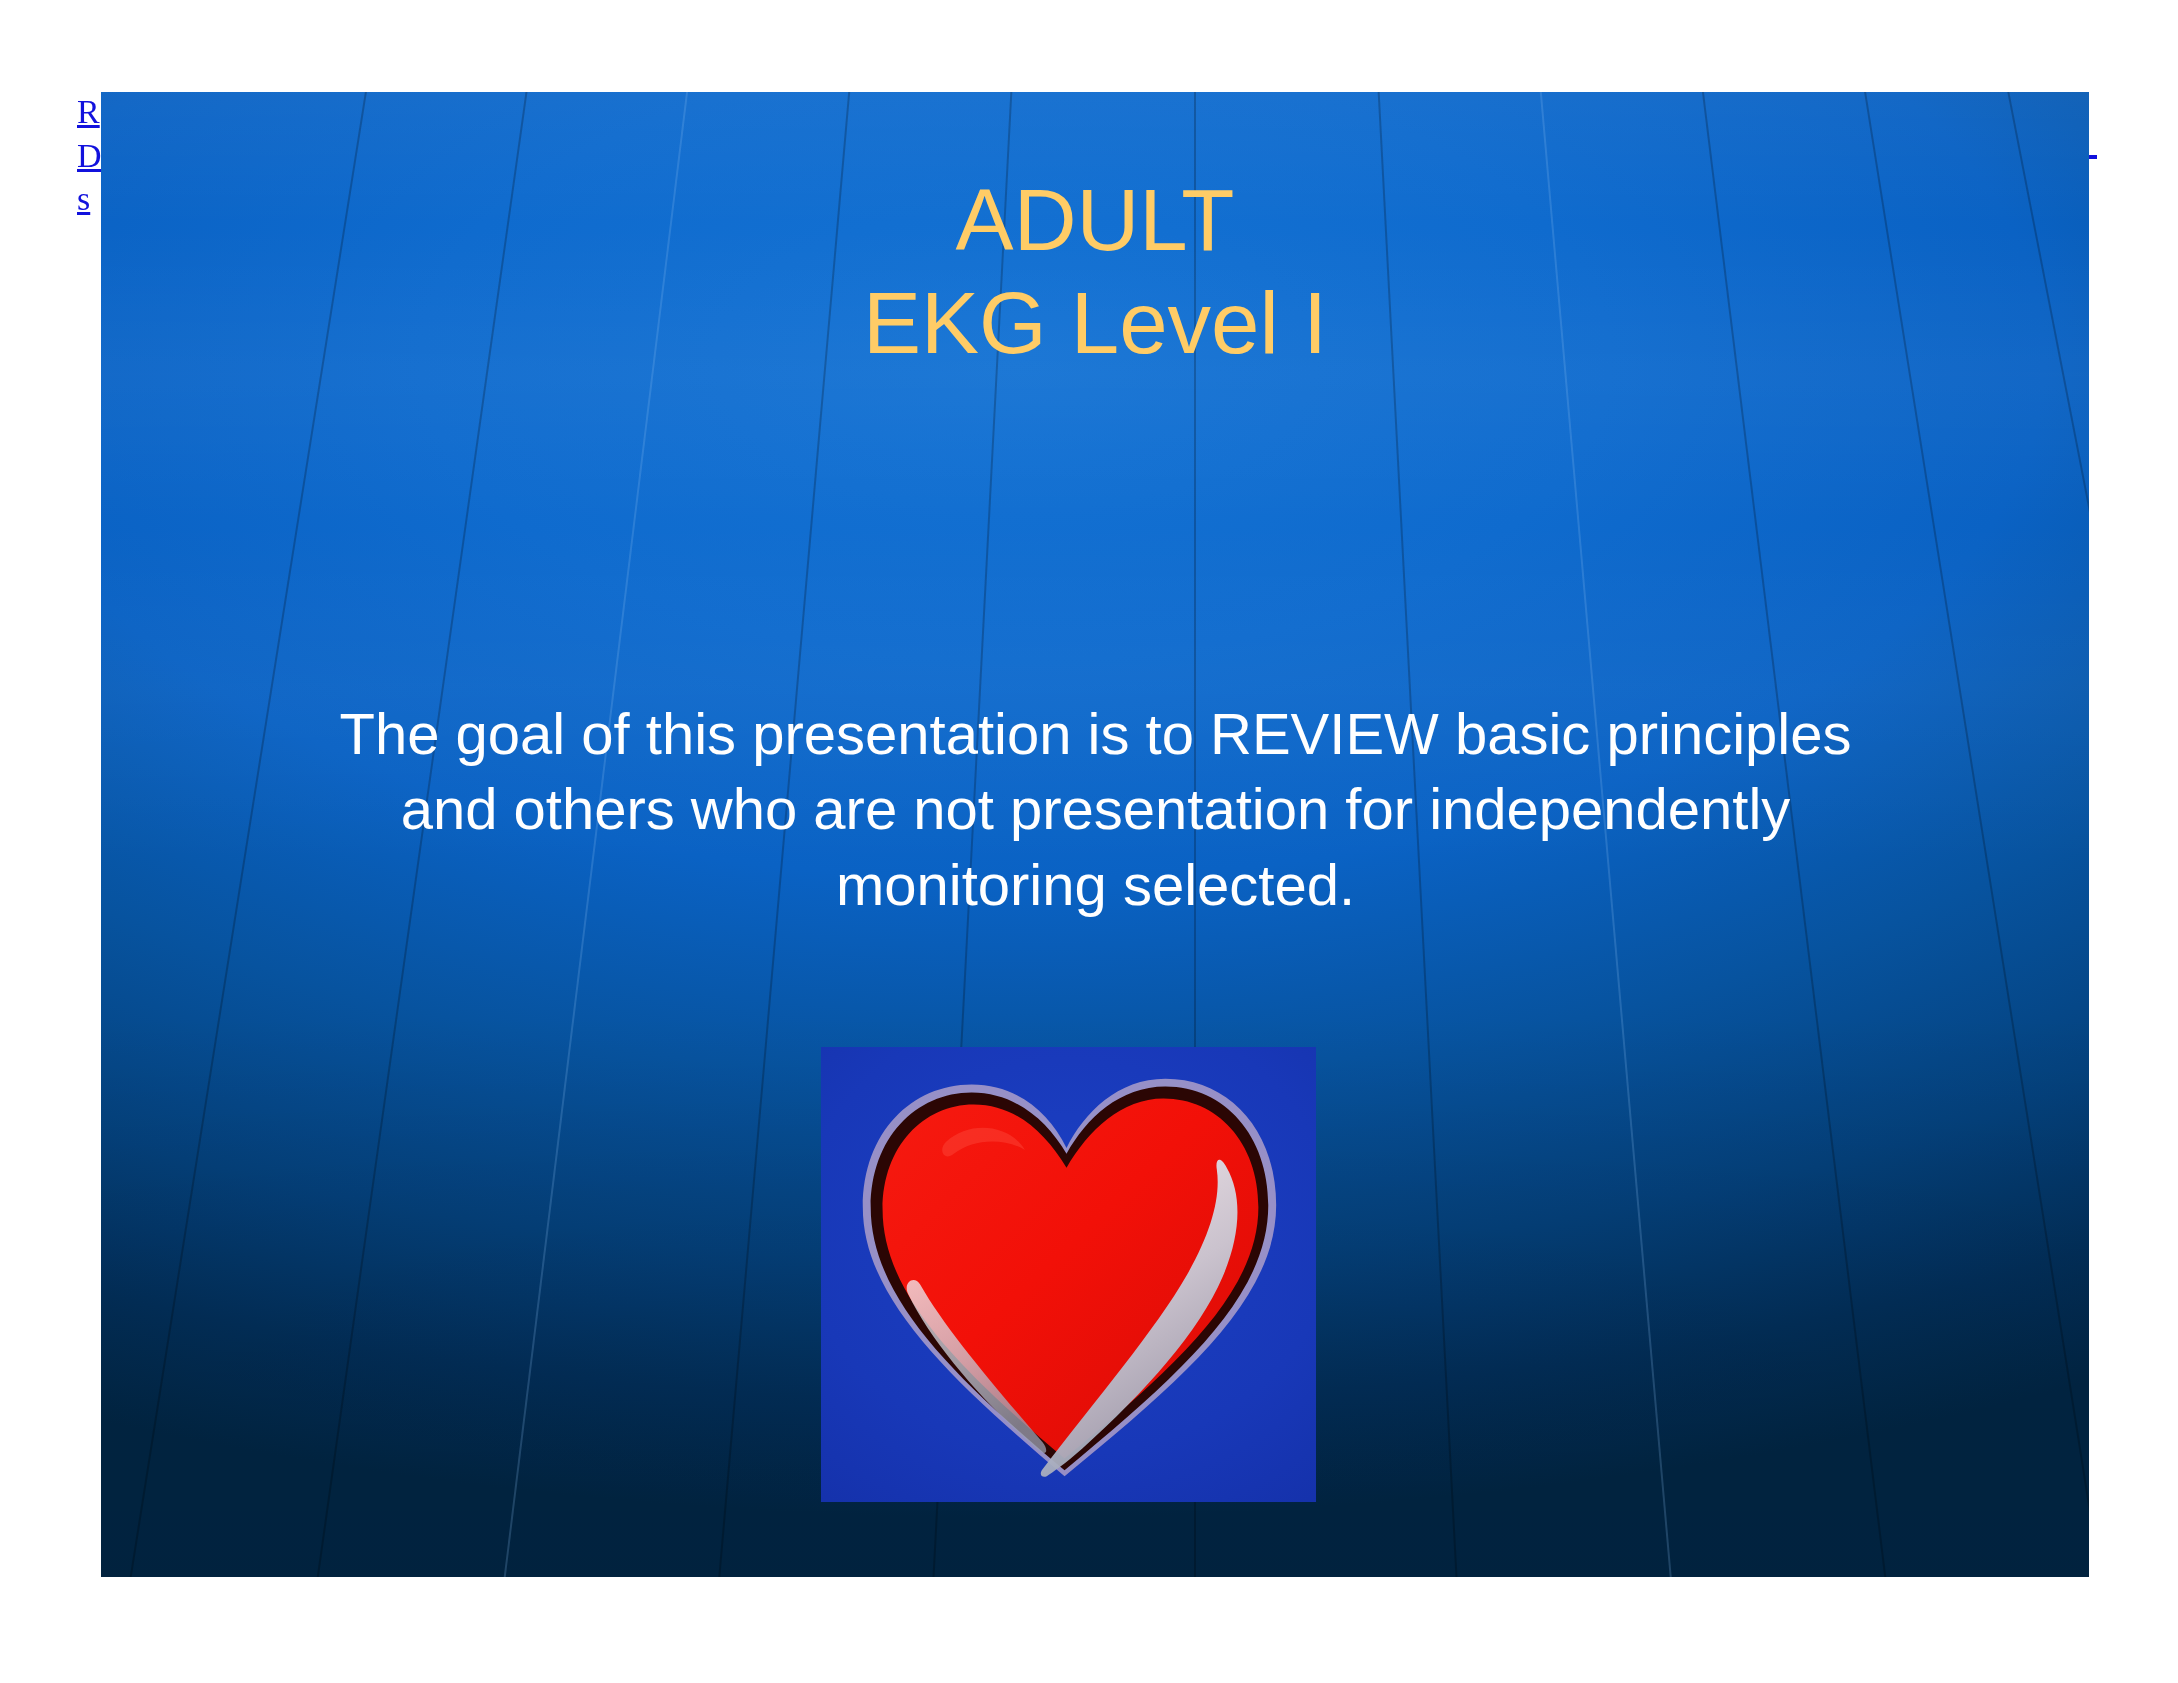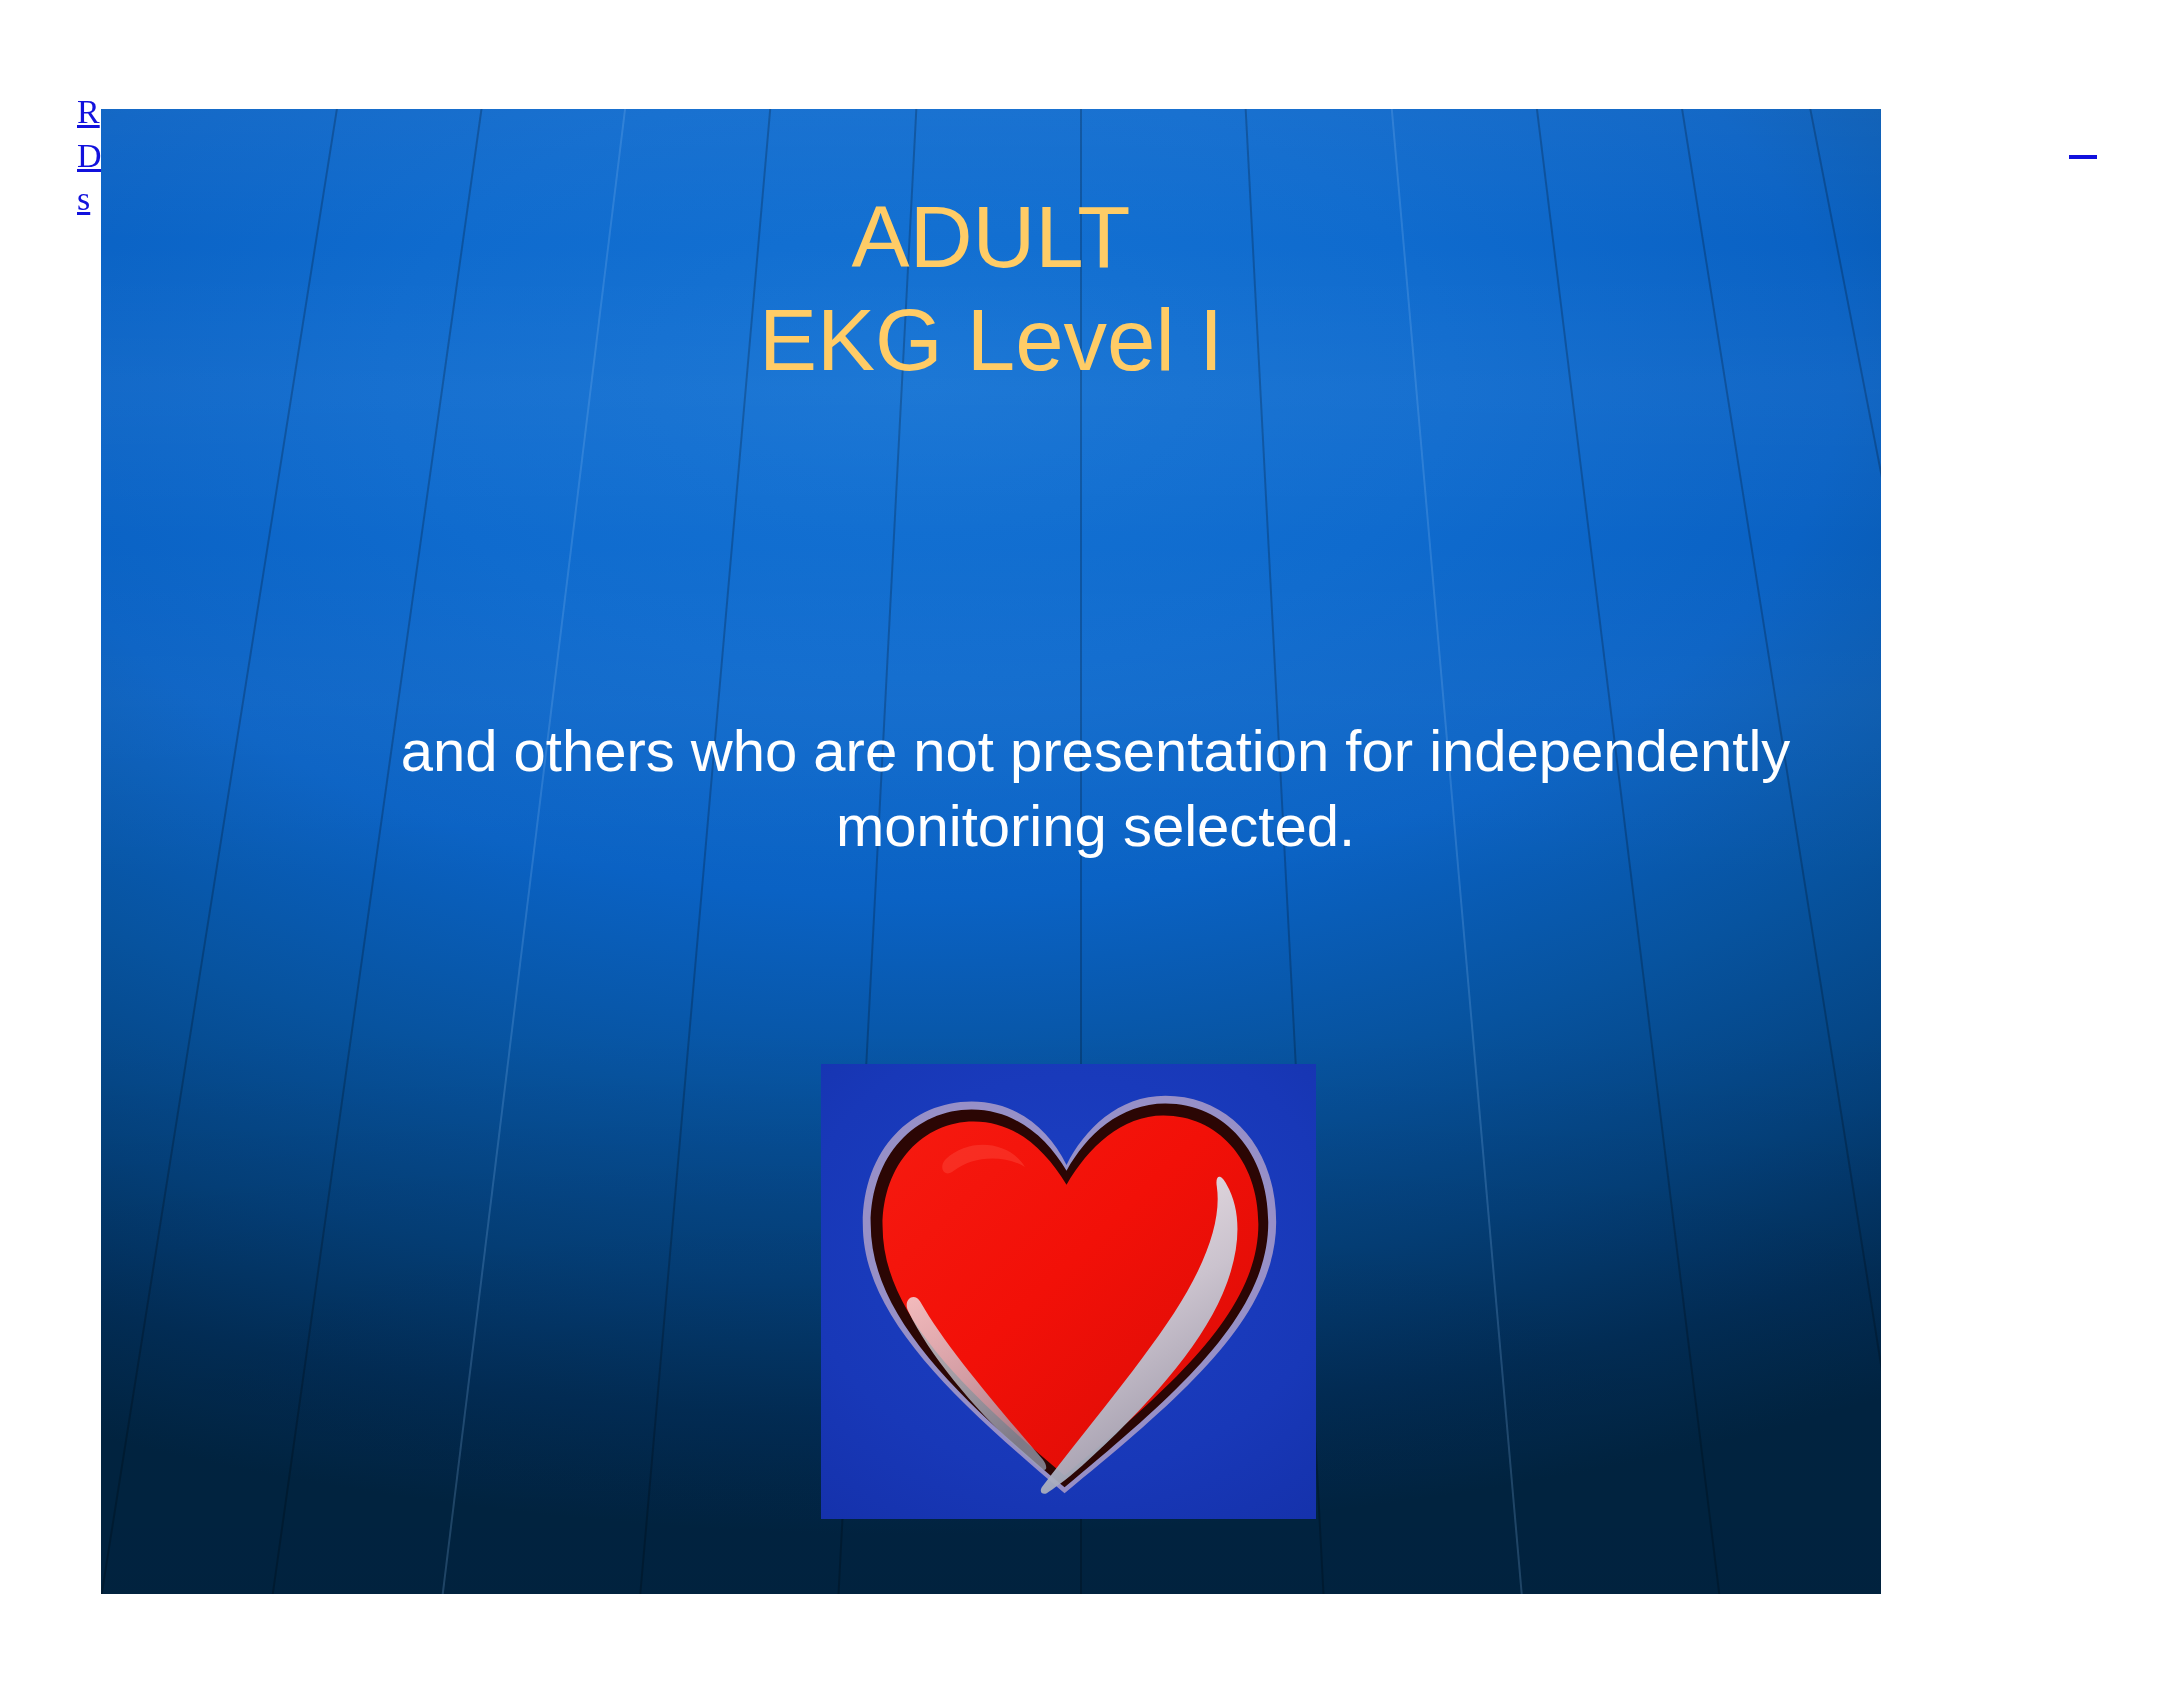--- a/index.html
+++ b/index.html
@@ -46,22 +46,22 @@
     width: 28px; height: 6px;
     border-bottom: 4px solid #1111dd;
     overflow: hidden;
     z-index: 1;
   }
 
   
   #slide {
     position: absolute;
     left: 101px;
-    top: 109px;
-    width: 1780px;
+    top: 92px;
+    width: 1988px;
     height: 1485px;
     z-index: 5;
     overflow: hidden;
     background:
       
       linear-gradient(to bottom,
         rgba(255,255,255,0.045) 0%,
         rgba(255,255,255,0.00) 9%,
         rgba(255,255,255,0.035) 19%,
         rgba(255,255,255,0.00) 29%,
@@ -169,20 +169,21 @@
     <div class="meridian" style="left:80%;  transform: rotate(-7deg);"></div>
     <div class="meridian" style="left:88%;  transform: rotate(-9deg);"></div>
     <div class="meridian" style="left:95%;  transform: rotate(-11deg);"></div>
 
     <div id="title-block">
       <span class="tline">ADULT</span>
       <span class="tline">EKG Level I</span>
     </div>
 
     <div id="body-block">
+      <span class="bline">The goal of this presentation is to REVIEW basic principles</span>
       <span class="bline">and others who are not presentation for independently</span>
       <span class="bline">monitoring selected.</span>
     </div>
 
     <div id="heart-figure">
       <svg id="heart-svg" viewBox="0 0 484 452">
         <defs>
           <linearGradient id="heartFill" x1="0" y1="0" x2="1" y2="1">
             <stop offset="0%" stop-color="#f61a10"></stop>
             <stop offset="45%" stop-color="#f21008"></stop>

